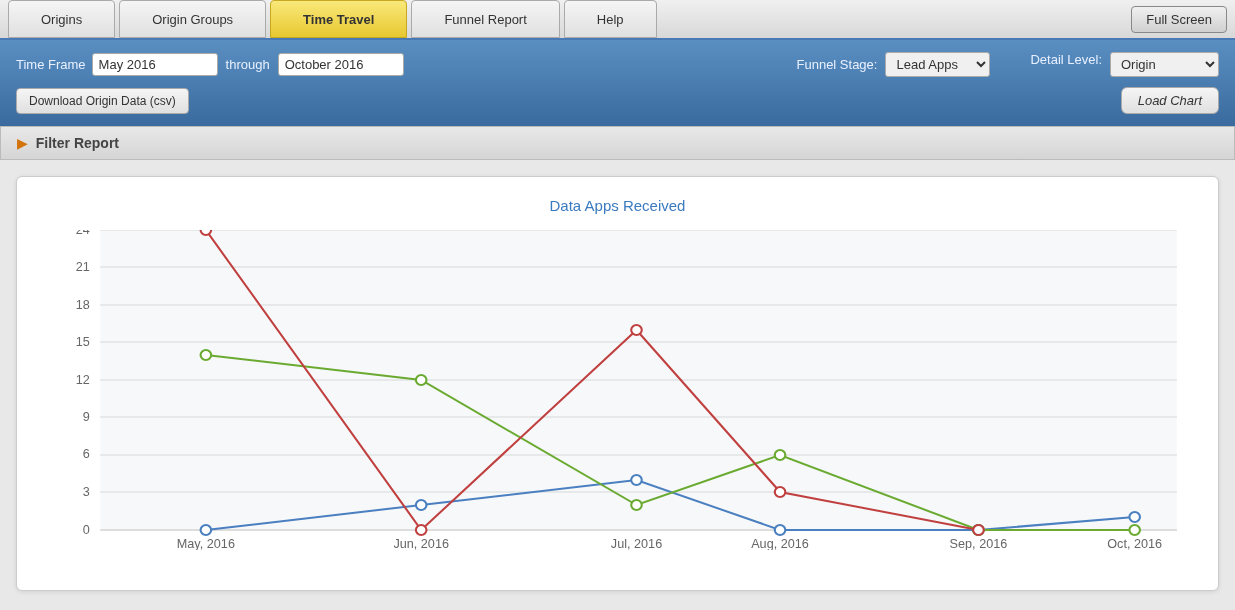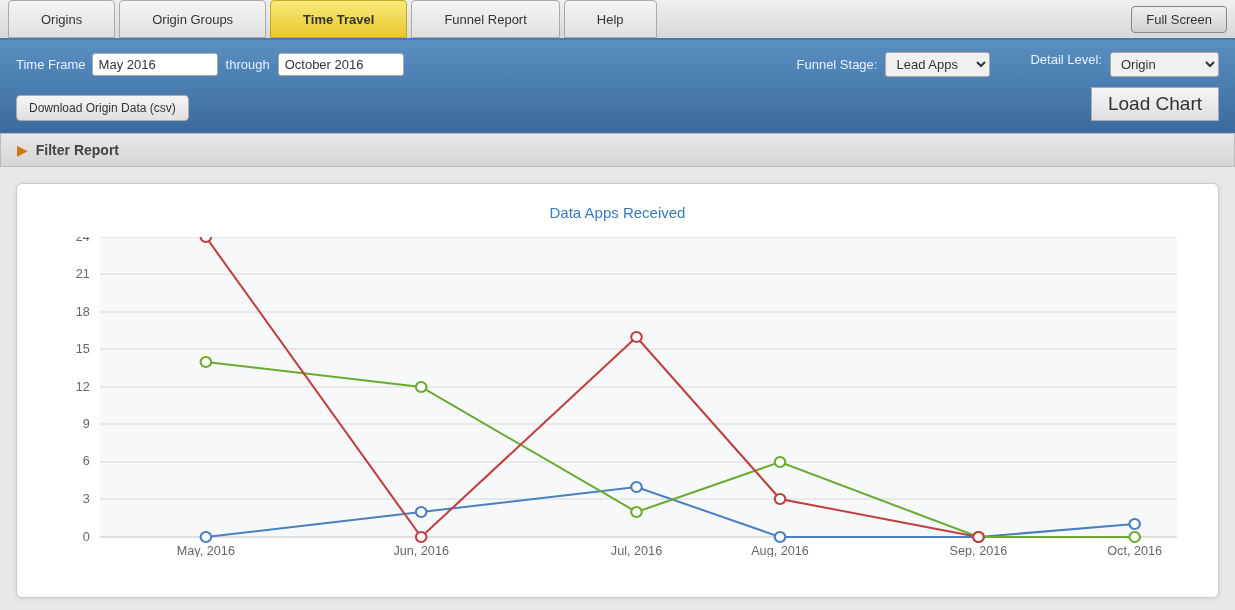--- a/index.html
+++ b/index.html
@@ -96,24 +96,25 @@
       border-radius: 4px;
       cursor: pointer;
       font-size: 12px;
       color: #333;
     }
     .load-chart-btn {
       margin-left: auto;
       padding: 5px 16px;
       background: linear-gradient(to bottom, #f5f5f5, #e0e0e0);
       border: 1px solid #aaa;
-      border-radius: 0;
-      cursor: pointer;
-      font-size: 19px;
-      color: #333;
+      border-radius: 6px;
+      cursor: pointer;
+      font-size: 13px;
+      color: #333;
+      font-style: italic;
     }
 
     
     .filter-bar {
       background: linear-gradient(to bottom, #e8e8e8, #d5d5d5);
       border: 1px solid #bbb;
       margin: 0 0 0 0;
       padding: 8px 16px;
       display: flex;
       align-items: center;

